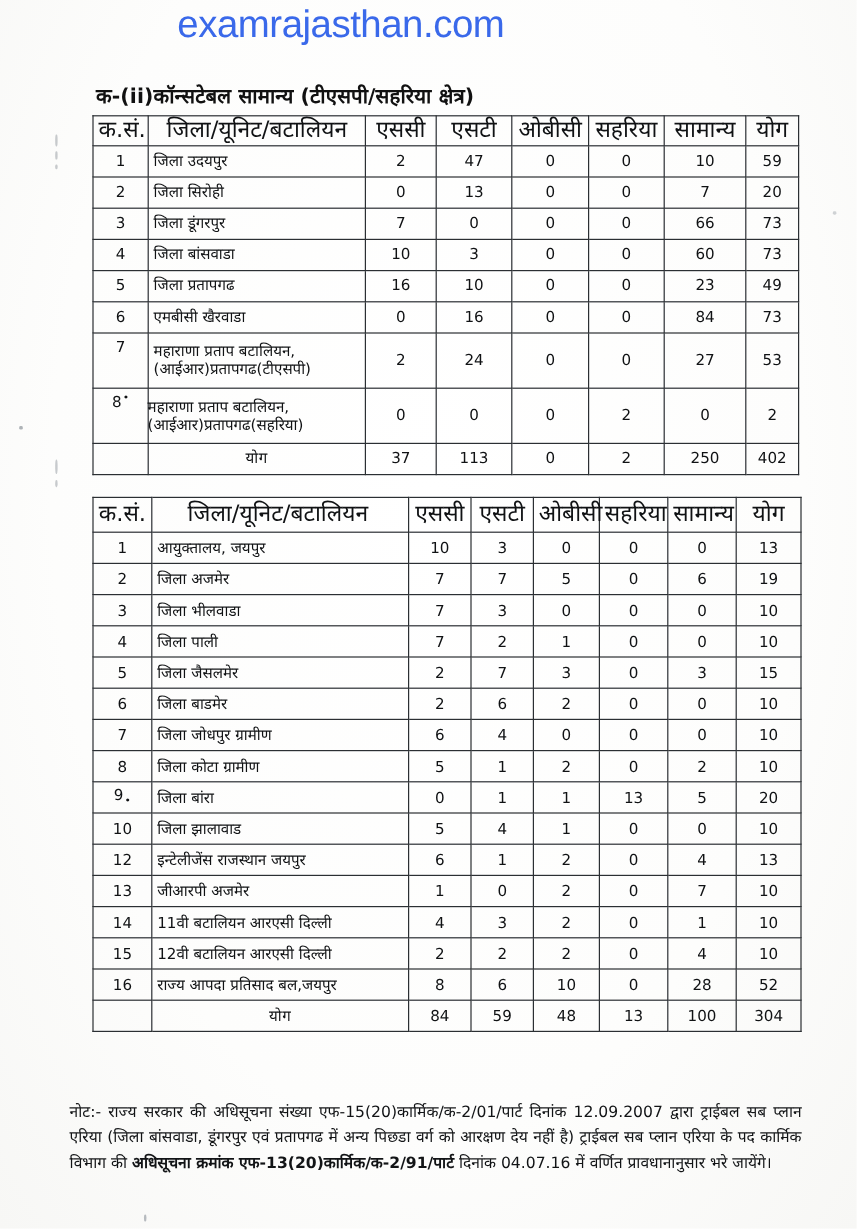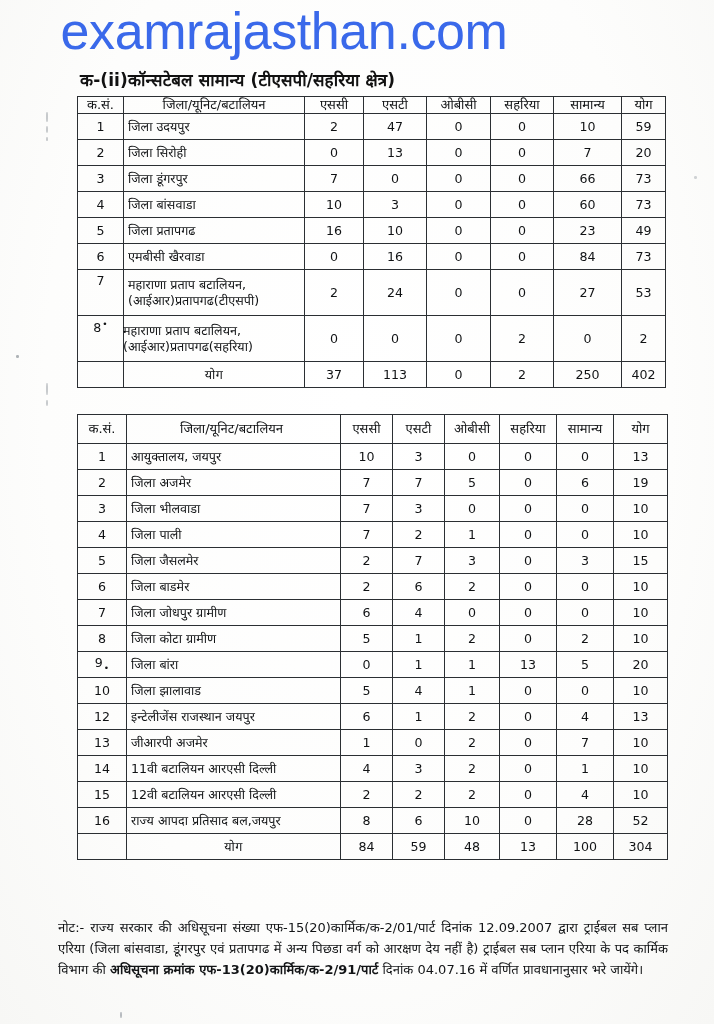--- a/index.html
+++ b/index.html
@@ -33,21 +33,21 @@
   }
 
   
   #watermark {
     position: absolute;
     top: 2px;
     left: 0;
     width: 568px;
     text-align: center;
     font-family: "Liberation Sans", sans-serif;
-    font-size: 52px;
+    font-size: 32px;
     font-weight: 400;
     letter-spacing: -0.4px;
     color: #3a69ea;
     line-height: 1.15;
     user-select: none;
   }
 
   
   .section-title {
     position: absolute;
@@ -71,21 +71,21 @@
   }
   .sheet td, .sheet th {
     border: 1px solid #2b2f33;
     padding: 0 4px;
     font-weight: 400;
     vertical-align: middle;
     line-height: 1.25;
   }
   .sheet th {
     font-weight: 400;
-    font-size: 13px;
+    font-size: 19px;
     text-align: center;
   }
   .c-sn   { text-align: center; }
   .c-name { text-align: left; padding-left: 9px; }
   .c-num  { text-align: center; }
   .c-total-label {
     text-align: center;
     letter-spacing: .5px;
   }
   .thead-name { text-align: left; padding-left: 9px; }

